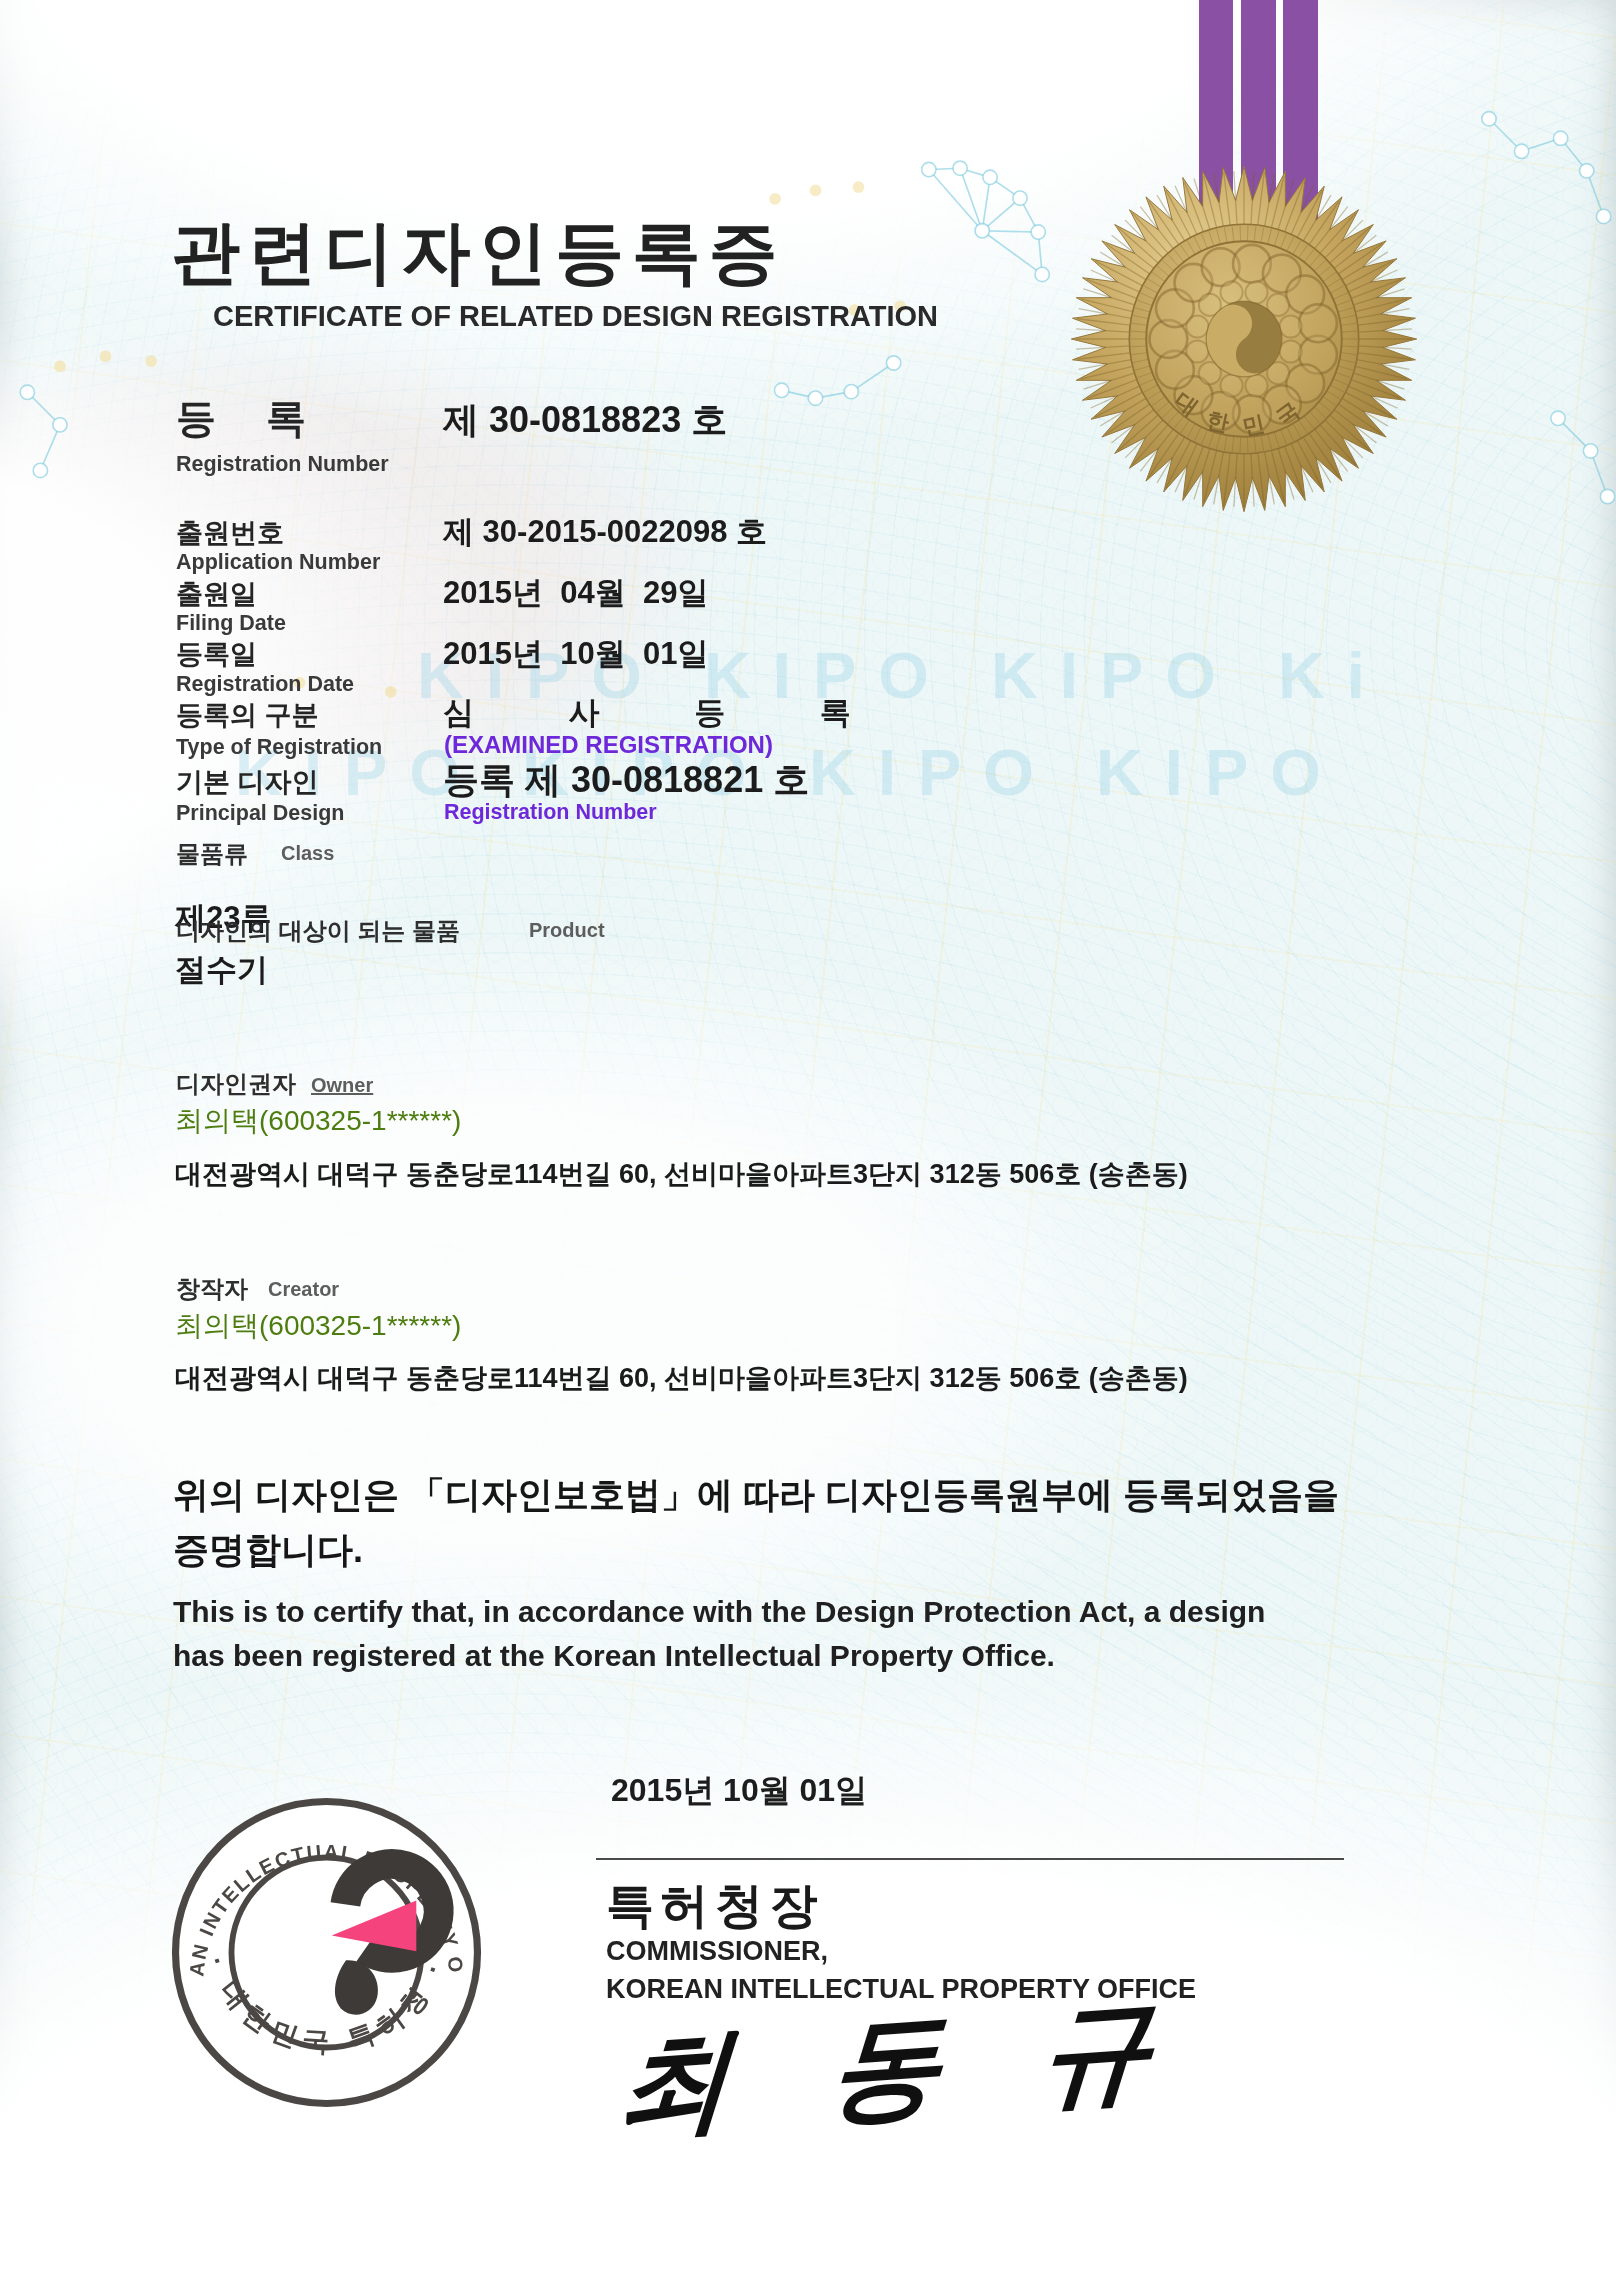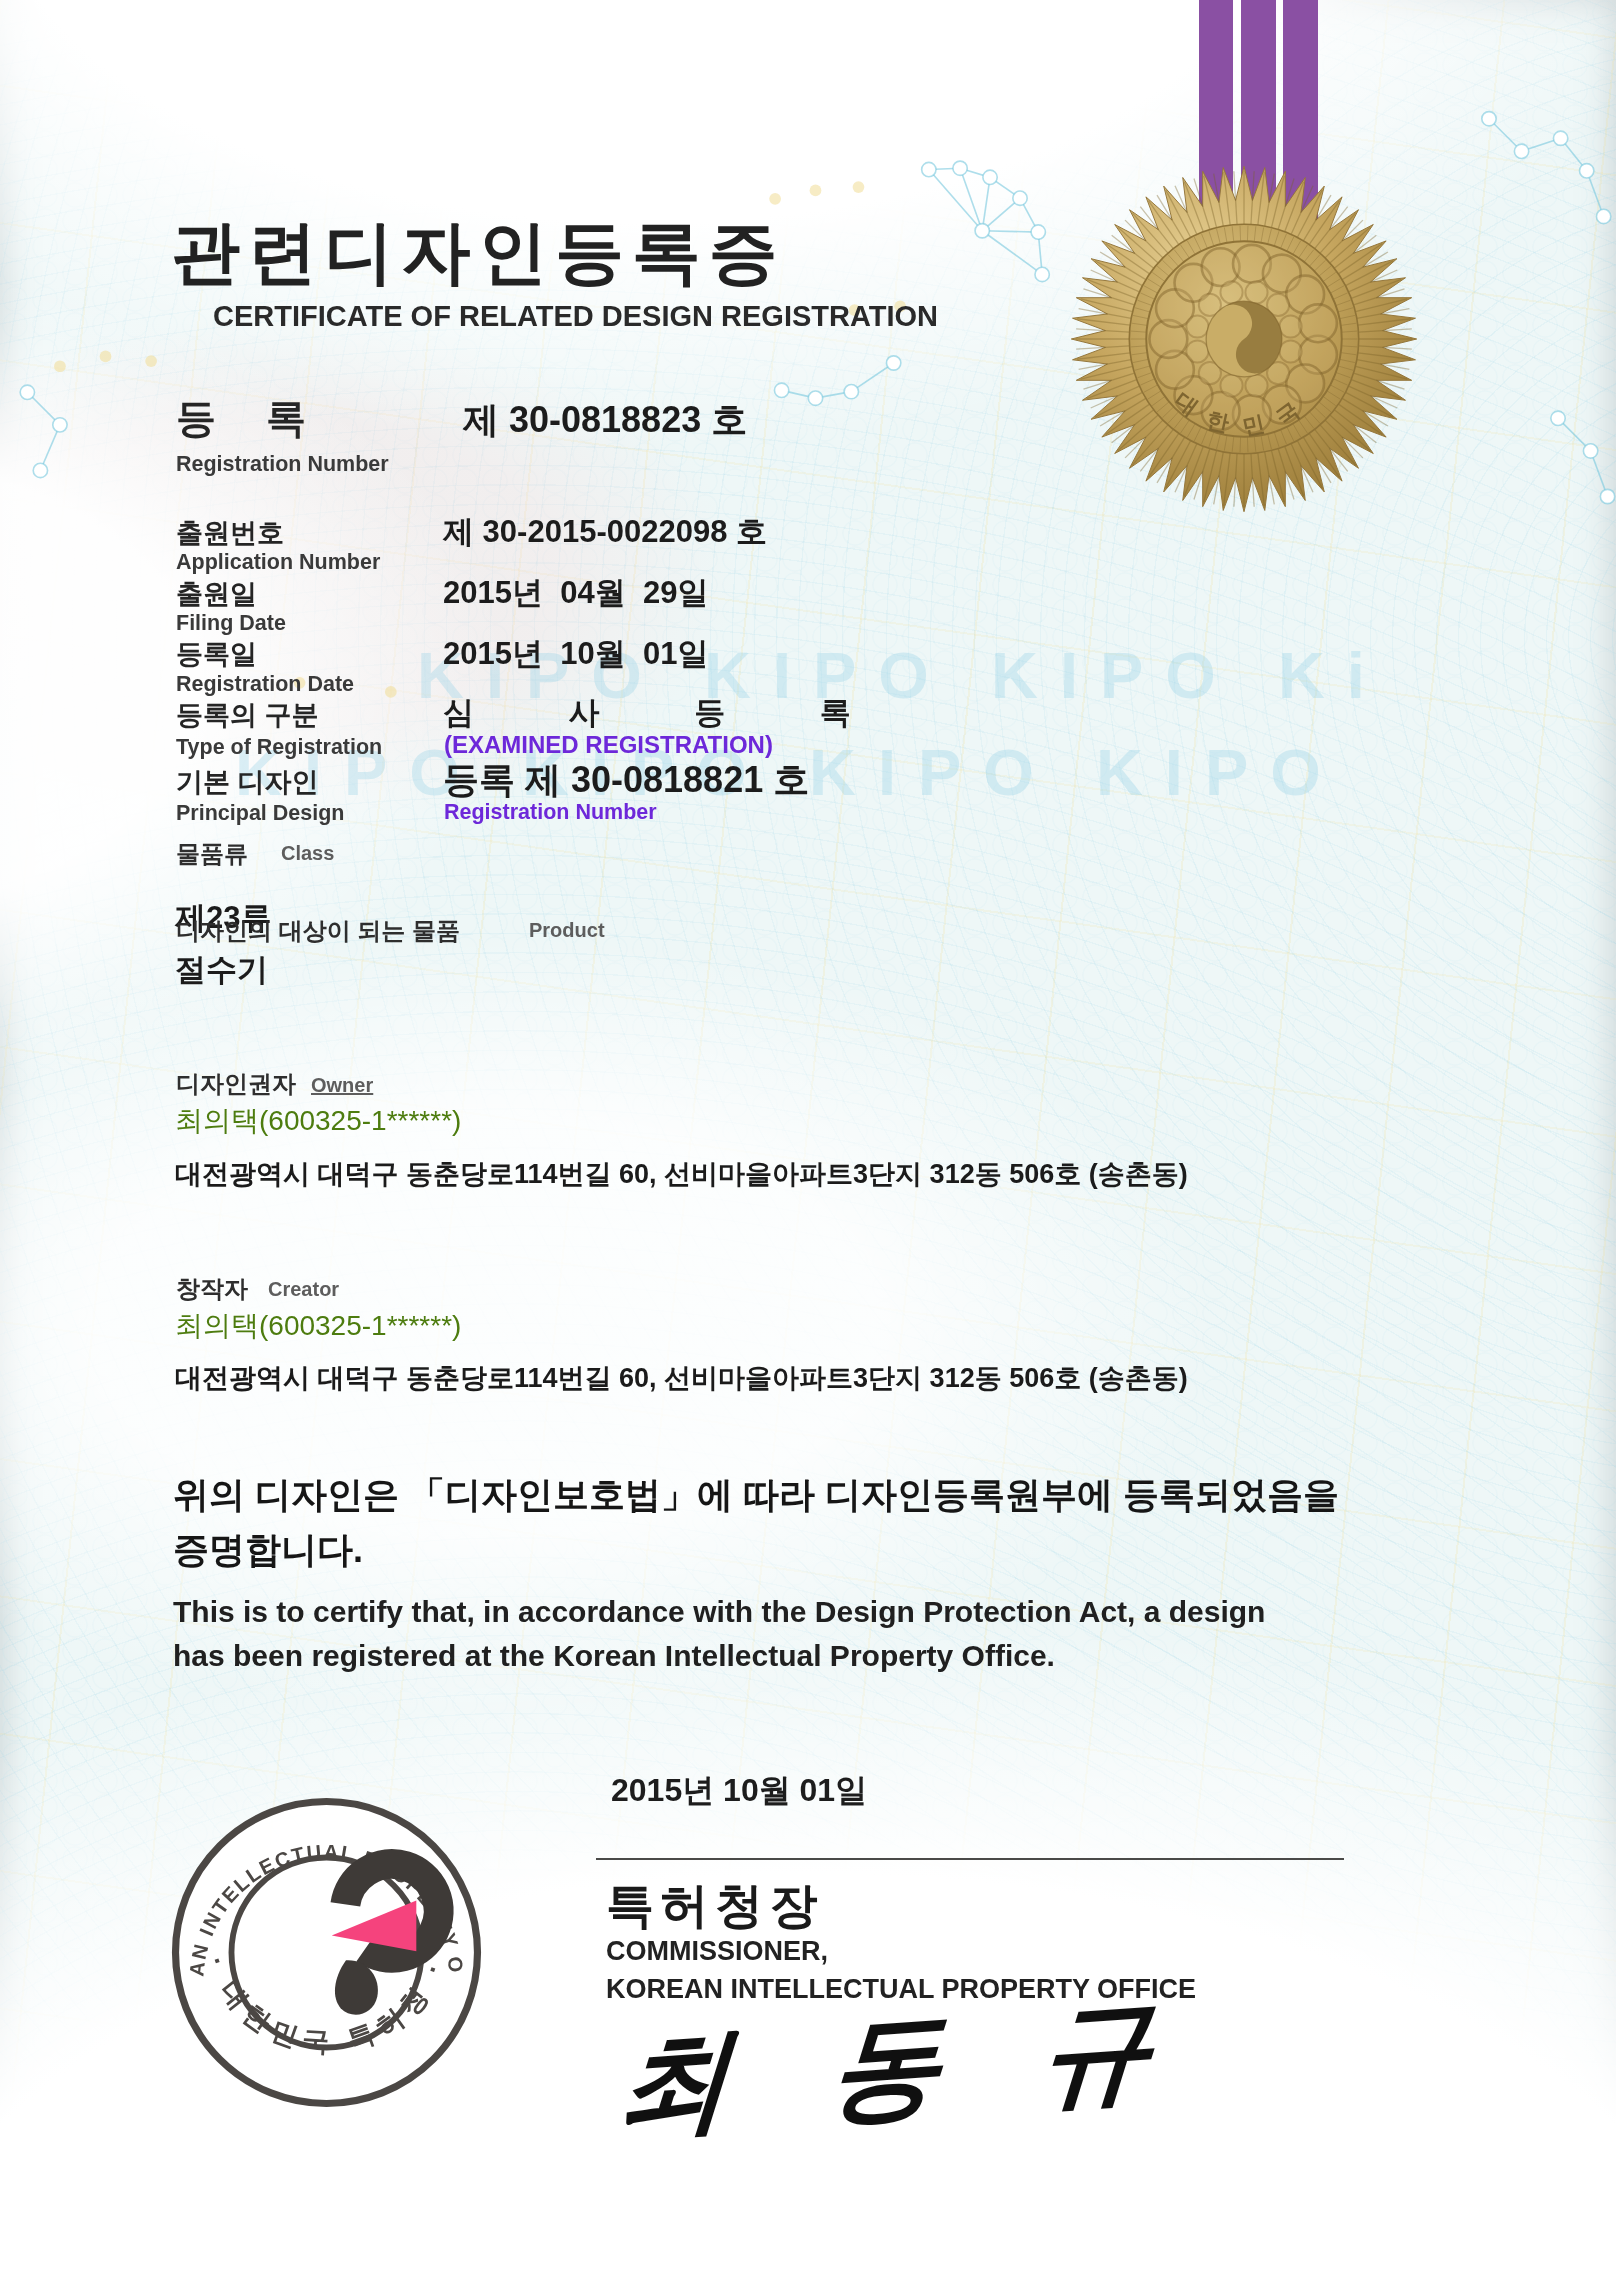--- a/index.html
+++ b/index.html
@@ -382,21 +382,21 @@
     </g>
     <text font-size="34" font-weight="700" fill="#7e6530" letter-spacing="26" font-family="Liberation Sans, DejaVu Sans, sans-serif">
       <textPath href="#mArc" startOffset="50%" text-anchor="middle">대한민국</textPath>
     </text>
   </svg>
 
   <h1 class="titleko">관련디자인등록증</h1>
   <div class="titleen">CERTIFICATE OF RELATED DESIGN REGISTRATION</div>
 
   <div class="lbl big" style="top:391px;">등 록</div>
-  <div class="val big" style="top:396px;margin-left:20px;">제 30-0818823 호</div>
+  <div class="val big" style="top:396px;">제 30-0818823 호</div>
   <div class="sub" style="top:452px;">Registration Number</div>
 
   <div class="lbl" style="top:515px;">출원번호</div>
   <div class="val" style="top:511px;">제 30-2015-0022098 호</div>
   <div class="sub" style="top:550px;text-align:center;">Application Number</div>
 
   <div class="lbl" style="top:576px;">출원일</div>
   <div class="val" style="top:572px;">2015년  04월  29일</div>
   <div class="sub" style="top:611px;">Filing Date</div>
 

